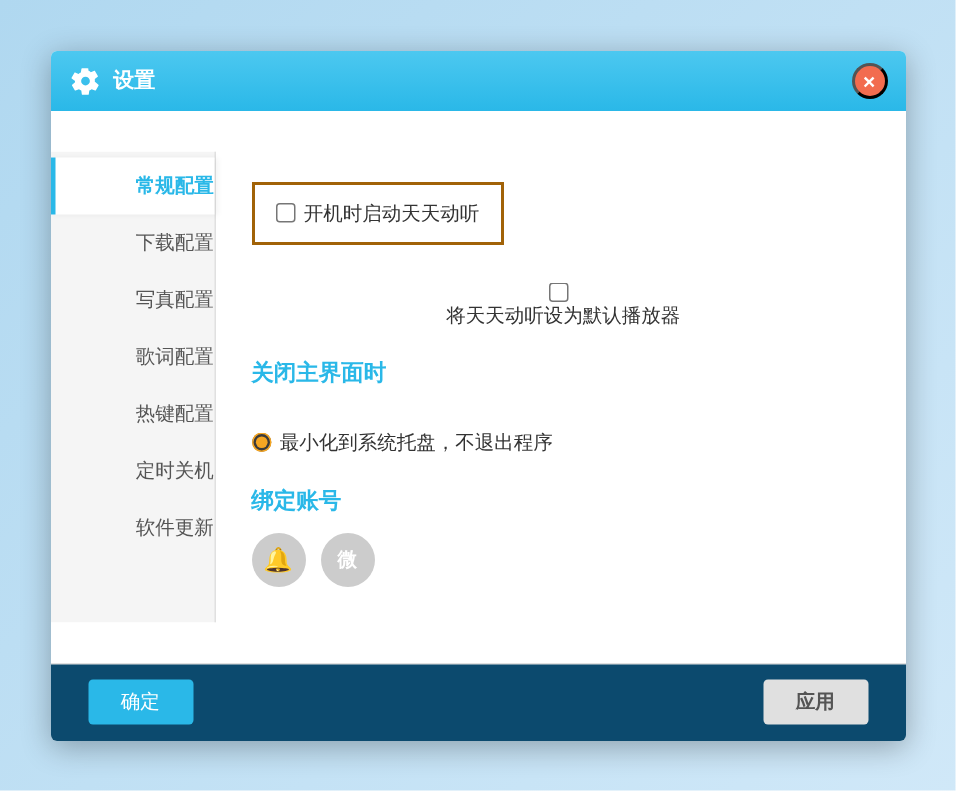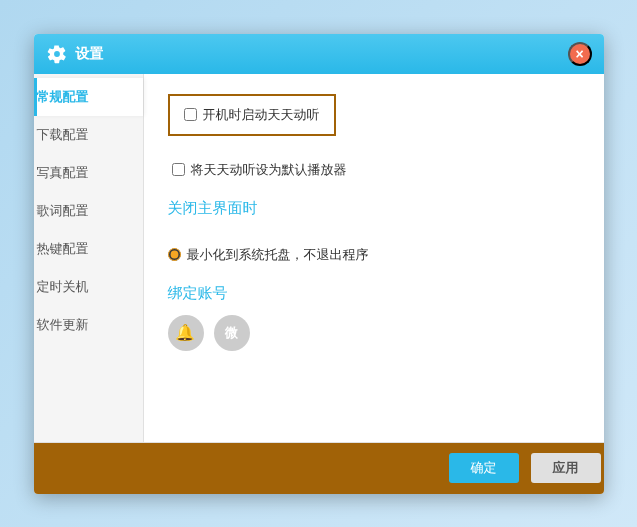--- a/index.html
+++ b/index.html
@@ -17,20 +17,21 @@
     .dialog {
       width: 570px;
       height: 460px;
       background: #fff;
       border-radius: 4px;
       box-shadow: 0 4px 20px rgba(0,0,0,0.3);
       display: flex;
       flex-direction: column;
       overflow: hidden;
       position: relative;
+      gap: 27px;
     }
 
     .title-bar {
       background: linear-gradient(180deg, #4cc8f0 0%, #2ab8e8 100%);
       height: 40px;
       display: flex;
       align-items: center;
       padding: 0 12px;
       flex-shrink: 0;
     }
@@ -77,21 +78,21 @@
       width: 110px;
       background: #f5f5f5;
       border-right: 1px solid #e0e0e0;
       display: flex;
       flex-direction: column;
       padding-top: 4px;
     }
 
     .sidebar-item {
       padding: 10px 0;
-      text-align: left;
+      text-align: right;
       font-size: 13px;
       color: #555;
       cursor: pointer;
       border-left: 3px solid transparent;
     }
 
     .sidebar-item.active {
       background: #fff;
       color: #2ab8e8;
       border-left: 3px solid #2ab8e8;
@@ -129,21 +130,21 @@
     }
 
     .checkbox-row input[type="checkbox"] {
       margin-right: 6px;
       accent-color: #2ab8e8;
     }
 
     .section-title {
       font-size: 15px;
       color: #2ab8e8;
-      font-weight: normal;
+      font-weight: bold;
       margin-bottom: 12px;
     }
 
     .radio-group {
       display: flex;
       flex-direction: column;
       gap: 10px;
       margin-top: 28px;
     }
 
@@ -180,26 +181,26 @@
       background: #cccccc;
       display: flex;
       align-items: center;
       justify-content: center;
       color: #888;
       font-size: 18px;
     }
 
     .footer {
       height: 52px;
-      background: #a16207;
+      background: #0c4a6e;
       border-top: 1px solid #e0e0e0;
       display: flex;
       align-items: center;
-      justify-content: flex-end;
-      padding: 0 3px;
+      justify-content: space-between;
+      padding: 0 25px;
       gap: 12px;
       flex-shrink: 0;
     }
 
     .footer-btn {
       padding: 6px 22px;
       border-radius: 3px;
       font-size: 13px;
       cursor: pointer;
       border: none;
@@ -281,21 +282,21 @@
 
     <div class="content-area">
 
       <div class="section">
         <div class="checkbox-group">
           <label class="checkbox-row">
             <input type="checkbox" style="">
             <span>开机时启动天天动听</span>
           </label>
         </div>
-        <label class="checkbox-row" style="padding-left: 4px; margin-top:4px;">
+        <label class="checkbox-row" style="padding-left: 4px; margin-top:4px;flex-direction:column;">
           <input type="checkbox" style="">
           <span>将天天动听设为默认播放器</span>
         </label>
       </div>
 
       <div class="section">
         <div class="section-title">关闭主界面时</div>
         <div class="radio-group">
           <label class="radio-row selected">
             <input type="radio" name="closeAction" checked="" style="">

